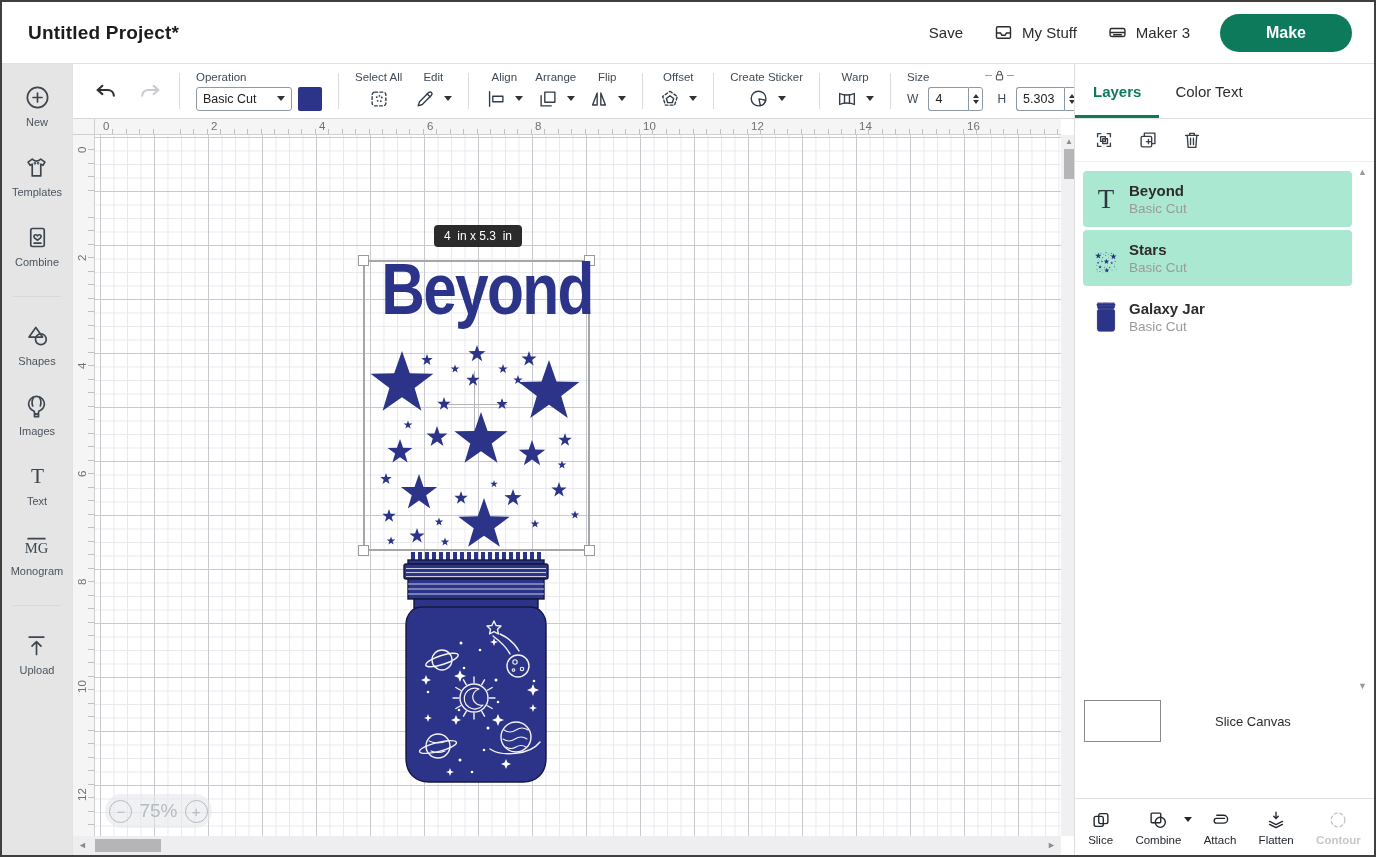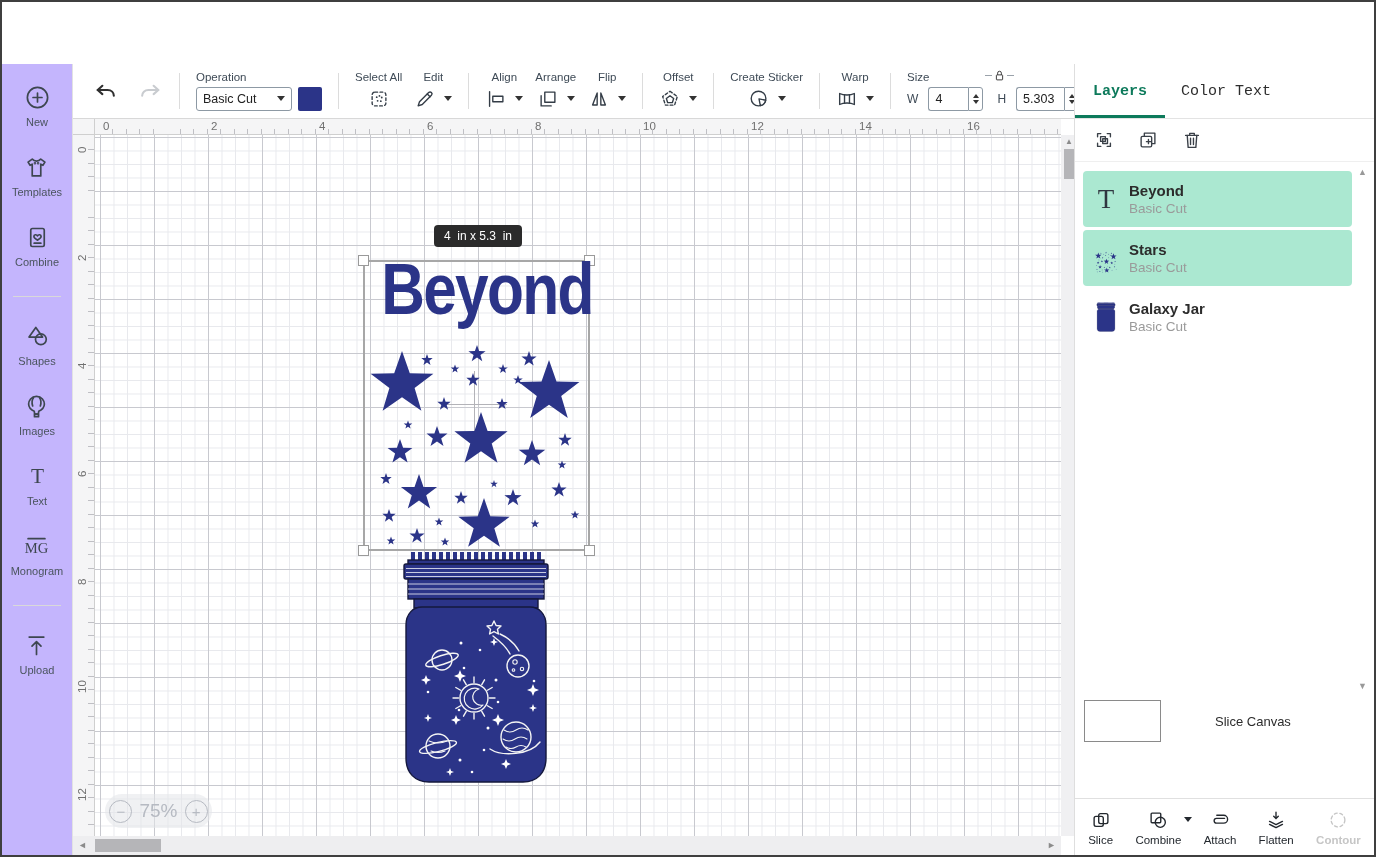--- a/index.html
+++ b/index.html
@@ -9,21 +9,21 @@
 
   
   .topbar { position:absolute; top:0; left:0; right:0; height:62px; background:#fff; border-bottom:1px solid #e2e2e2; display:flex; align-items:center; }
   .project-title { margin-left:26px; font-size:19px; font-weight:700; color:#1c1c1c; letter-spacing:.2px; }
   .topbar-right { margin-left:auto; display:flex; align-items:center; gap:30px; margin-right:22px; }
   .topbar-item { display:flex; align-items:center; gap:8px; font-size:15px; color:#2b2b2b; cursor:pointer; }
   .topbar-item svg { width:21px; height:21px; stroke:#2b2b2b; fill:none; stroke-width:1.6; }
   .make-btn { width:132px; height:38px; border:none; border-radius:20px; color:#fff; font-size:16px; font-weight:700; cursor:pointer; font-family:"Liberation Sans",sans-serif; }
 
   
-  .sidebar { position:absolute; top:62px; left:0; bottom:0; width:71px; background:#c4b5fd; border-right:1px solid #e2e2e2; display:flex; flex-direction:column; align-items:center; padding-top:20px; }
+  .sidebar { position:absolute; top:62px; left:0; bottom:0; width:71px; background:#e5e5e5; border-right:1px solid #e2e2e2; display:flex; flex-direction:column; align-items:center; padding-top:20px; }
   .side-item { display:flex; flex-direction:column; align-items:center; gap:5px; margin-bottom:26px; cursor:pointer; }
   .side-item svg { width:27px; height:27px; stroke:#3d4650; fill:none; stroke-width:1.5; stroke-linecap:round; stroke-linejoin:round; }
   .side-item .lbl { font-size:11px; color:#4a545e; }
   .side-divider { width:48px; border-top:1px solid #d9d9d9; margin:2px 0 26px; }
 
   
   .toolbar { position:absolute; top:62px; left:71px; width:1005px; height:55px; background:#fff; border-bottom:1px solid #d8d8d8; display:flex; align-items:center; padding-left:14px; }
   .tb-sep { width:1px; height:36px; background:#dcdcdc; margin:0 10px; flex:none; }
   .tb-group { display:flex; flex-direction:column; align-items:center; gap:3px; padding:0 6px; flex:none; }
   .tb-label { font-size:11.5px; color:#3e4a56; white-space:nowrap; }
@@ -83,21 +83,21 @@
   .zoom-pill .zval { font-size:19px; }
   .vscroll { position:absolute; top:16px; right:0; width:17px; bottom:19px; background:#f0f0f2; }
   .vscroll .arr { position:absolute; left:4px; font-size:8px; color:#8b8b8b; }
   .vscroll .thumb { position:absolute; left:3px; width:11px; top:14px; height:30px; background:#b5b5b8; }
   .hscroll { position:absolute; left:0; right:17px; bottom:0; height:19px; background:#eeeef0; }
   .hscroll .thumb { position:absolute; left:22px; top:3px; height:13px; width:66px; background:#b5b5b8; }
   .hscroll .arr { position:absolute; top:4px; font-size:9px; color:#8b8b8b; }
 
   
   .rpanel { position:absolute; top:62px; right:0; bottom:0; width:300px; background:#fff; border-left:1px solid #dedede; }
-  .tabs { height:55px; border-bottom:1px solid #e3e3e3; display:flex; align-items:center; padding-left:18px; gap:34px;font-family:Liberation Mono, monospace; }
+  .tabs { height:55px; border-bottom:1px solid #e3e3e3; display:flex; align-items:center; padding-left:18px; gap:34px; }
   .tab { font-size:15px; cursor:pointer; position:relative; height:100%; display:flex; align-items:center; }
   .tab.active { font-weight:700; }
   .tab.active::after { content:""; position:absolute; left:-18px; right:-18px; bottom:0; height:3px; }
   .layer-tools { height:43px; display:flex; align-items:center; gap:22px; padding-left:18px; border-bottom:1px solid #efefef; }
   .layer-tools svg { width:22px; height:22px; stroke:#3a4048; fill:none; stroke-width:1.5; stroke-linecap:round; stroke-linejoin:round; cursor:pointer; }
   .layer-list { position:absolute; top:99px; left:0; right:0; bottom:160px; padding:8px 22px 0 8px; overflow:hidden; }
   .layer-item { height:56px; border-radius:4px; display:flex; align-items:center; margin-bottom:3px; cursor:pointer; background:#fff; }
   .layer-thumb { width:46px; display:flex; align-items:center; justify-content:center; }
   .layer-thumb .tglyph { font-family:"Liberation Serif",serif; font-size:27px; color:#2f3640; }
   .layer-name { font-size:15px; color:#2c2c2c; font-weight:700; }
@@ -112,20 +112,43 @@
   .action .albl { font-size:11.5px; color:#23282e; }
   .action.disabled svg { stroke:#c6c6c6; }
   .action.disabled .albl { color:#c6c6c6;font-weight:bold; }
   .combine-caret { width:0;height:0;border-left:4px solid transparent;border-right:4px solid transparent;border-top:5px solid #23282e; position:absolute; right:-11px; top:8px;}
 </style>
 <style>.tab.active::after{background:#0d7a5b;} .sel-mint{background:#abe8d1;}</style></head>
 <body>
 
 <div class="window">
 
+  <div class="topbar">
+    <div class="project-title">Untitled Project*</div>
+    <div class="topbar-right">
+      <div class="topbar-item">
+        <span>Save</span>
+      </div>
+      <div class="topbar-item">
+        <svg viewBox="0 0 24 24">
+            <rect x="4" y="5.5" width="16" height="13" rx="1.5"></rect>
+            <path d="M4 12.5 h4.6 l1.6 2.6 h3.6 l1.6-2.6 H20"></path>
+          </svg>
+        <span>My Stuff</span>
+      </div>
+      <div class="topbar-item">
+        <svg viewBox="0 0 24 24">
+            <rect x="3.5" y="7.5" width="17" height="9" rx="2"></rect>
+            <path d="M3.5 12 H20.5 M7 14.5 H17"></path>
+          </svg>
+        <span>Maker 3</span>
+      </div>
+      <button class="make-btn" style="background: rgb(13, 122, 91);">Make</button>
+    </div>
+  </div>
 
   <div class="sidebar">
     <div class="side-item">
       <svg viewBox="0 0 24 24">
           <circle cx="12" cy="12" r="9"></circle>
           <path d="M12 8v8M8 12h8"></path>
         </svg>
       <span class="lbl">New</span>
     </div>
     <div class="side-item">

